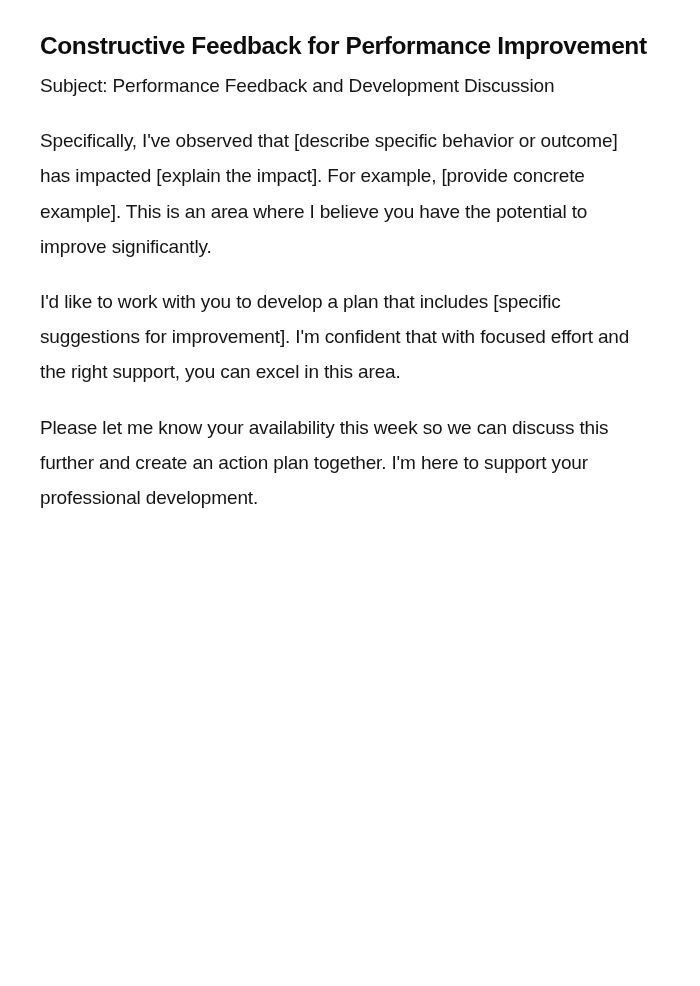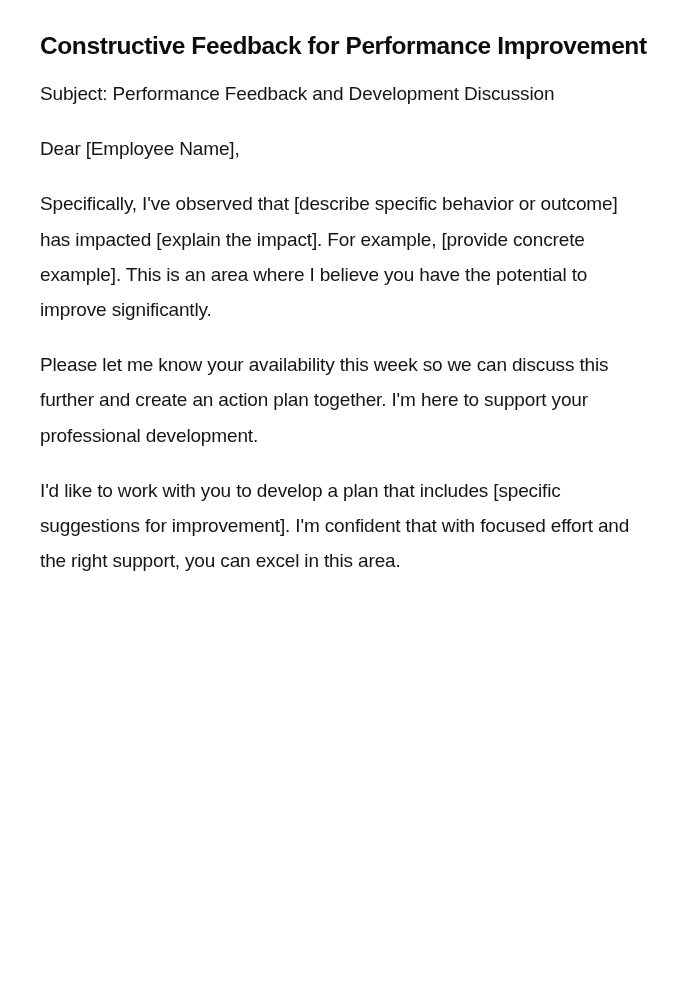--- a/index.html
+++ b/index.html
@@ -31,26 +31,25 @@
       color: #0d0d0d;
     }
     .p {
       font-size: 19px;
       line-height: 35.2px;
       margin: 0 0 20px 0;
       letter-spacing: -0.15px;
       color: #151515;
     }
     .subject {
-      margin-top: 8px;
+      margin-top: 0;
     }
   </style>
 </head>
 <body>
 
 <div class="doc">
   <h1 class="title">Constructive Feedback for Performance Improvement</h1>
   <p class="p subject">Subject: Performance Feedback and Development Discussion</p>
-  <p class="p">Dear [Employee Name],</p>
   <p class="p">Specifically, I've observed that [describe specific behavior or outcome] has impacted [explain the impact]. For example, [provide concrete example]. This is an area where I believe you have the potential to improve significantly.</p>
+  <p class="p">I'd like to work with you to develop a plan that includes [specific suggestions for improvement]. I'm confident that with focused effort and the right support, you can excel in this area.</p>
   <p class="p">Please let me know your availability this week so we can discuss this further and create an action plan together. I'm here to support your professional development.</p>
-  <p class="p">I'd like to work with you to develop a plan that includes [specific suggestions for improvement]. I'm confident that with focused effort and the right support, you can excel in this area.</p>
 </div>
 
 </body></html>

